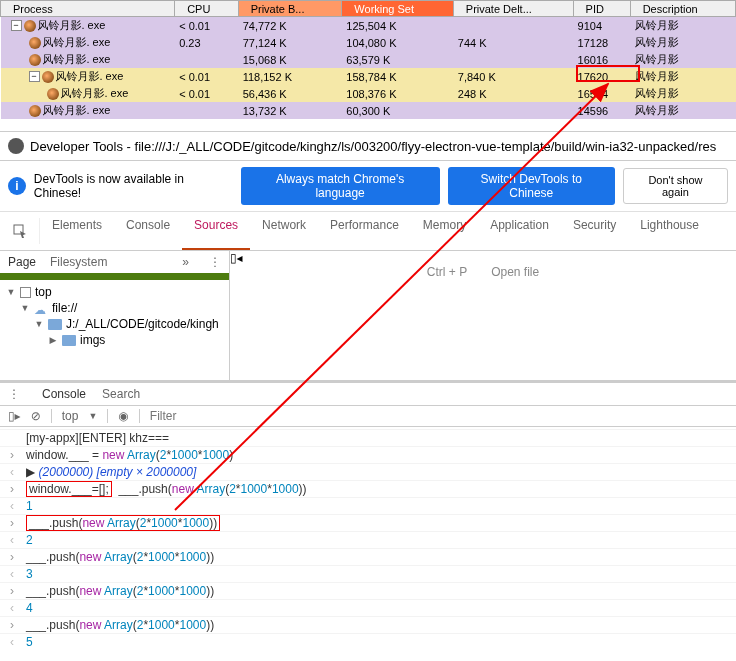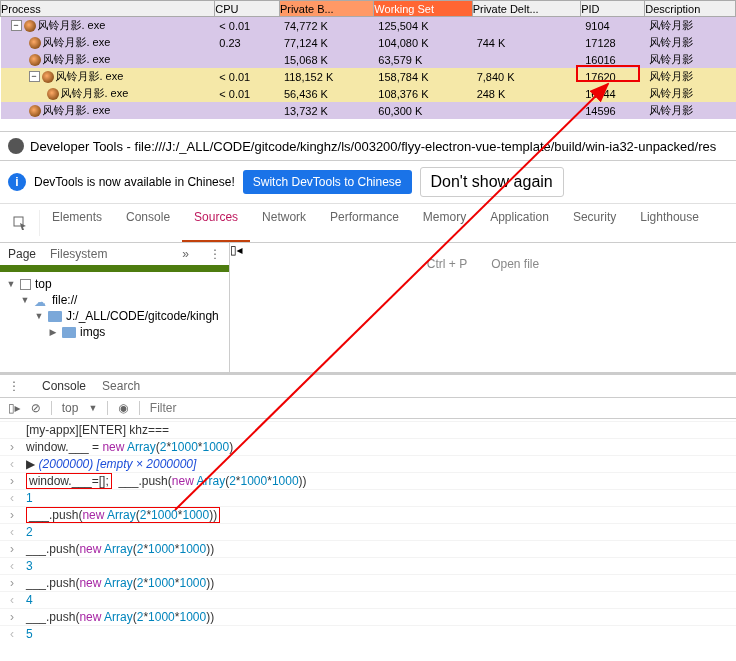--- a/index.html
+++ b/index.html
@@ -1,39 +1,39 @@
 <!DOCTYPE html>
 <html><head>
 <meta charset="utf-8">
 <style>
 * { margin: 0; padding: 0; box-sizing: border-box; font-family: "Segoe UI", Arial, sans-serif; }
 body { background: #fff; font-size: 12px; position: relative; }
 
 .proc-table { width: 100%; border-collapse: collapse; font-size: 11px; }
-.proc-table th { border: 1px solid #aaa; text-align: left; padding: 1px 0; font-weight: normal; background: #f0f0f0; height: 16px; white-space: nowrap; }
+.proc-table th { border: 1px solid #aaa; text-align: left; padding: 1px 12px; font-weight: normal; background: #f0f0f0; height: 16px; white-space: nowrap; }
 .proc-table th.hl-orange { background: #ff9966; }
 .proc-table th.hl-orange2 { background: #ff6633; color: #fff; }
 .proc-table td { padding: 1px 4px; height: 16px; white-space: nowrap; border-right: 1px solid transparent; }
 .proc-table td.num { text-align: left; }
 .row-purple { background: #d8c8e8; }
 .row-yellow { background: #f5e8a8; }
 .proc-cell { display: flex; align-items: center; gap: 2px; }
 .tree-ctrl { width: 11px; height: 11px; border: 1px solid #888; display: inline-flex; align-items: center; justify-content: center; font-size: 9px; line-height: 1; background: #fff; cursor: pointer; }
 .proc-ico { width: 12px; height: 12px; border-radius: 50%; background: radial-gradient(circle at 40% 40%, #fa6, #630); display: inline-block; }
 .red-box-mem { position: absolute; border: 2px solid #e00; pointer-events: none; }
 
 .dt-win { margin-top: 12px; border-top: 1px solid #ccc; background: #fff; }
 .dt-title { display: flex; align-items: center; gap: 6px; padding: 6px 8px; border-bottom: 1px solid #ccc; }
 .dt-ico { width: 16px; height: 16px; border-radius: 50%; background: #555; display: inline-block; }
 .dt-title-text { font-size: 13px; white-space: nowrap; overflow: hidden; text-overflow: ellipsis; }
 
 .infobar { display: flex; align-items: center; gap: 8px; padding: 6px 8px; border-bottom: 1px solid #e0e0e0; }
 .info-i { width: 18px; height: 18px; border-radius: 50%; background: #1a73e8; color: #fff; display: flex; align-items: center; justify-content: center; font-weight: bold; font-size: 12px; }
 .btn-blue { background: #1a73e8; color: #fff; border: none; border-radius: 3px; padding: 5px 10px; font-size: 12px; cursor: pointer; }
-.btn-plain { background: #fff; border: 1px solid #ccc; border-radius: 3px; padding: 5px 10px; font-size: 16px; cursor: pointer; }
+.btn-plain { background: #fff; border: 1px solid #ccc; border-radius: 3px; padding: 5px 10px; font-size: 11px; cursor: pointer; }
 
 .dt-tabs { display: flex; align-items: center; border-bottom: 1px solid #ccc; font-size: 12px; color: #666; }
 .dt-tabsel { width: 40px; display: flex; justify-content: center; padding: 6px 0; border-right: 1px solid #eee; cursor: pointer; }
 .dt-tab { padding: 6px 12px; cursor: pointer; }
 .dt-tab.active { color: #be185d; border-bottom: 2px solid #c2410c; padding-bottom: 16px; }
 
 .dt-body { display: flex; height: 130px; border-bottom: 1px solid #ccc; }
 .nav-side { width: 230px; border-right: 1px solid #ccc; display: flex; flex-direction: column; }
 .nav-header { display: flex; align-items: center; border-bottom: 7px solid #4d7c0f; padding: 4px 8px; gap: 14px; color: #666; }
 .nav-header .active { color: #333; }
@@ -176,20 +176,21 @@
 <div class="red-box-mem" style="left:576px;top:65px;width:64px;height:17px;"></div>
 
 <div class="dt-win">
   <div class="dt-title">
     <span class="dt-ico"></span>
     <span class="dt-title-text">Developer Tools - file:///J:/_ALL/CODE/gitcode/kinghz/ls/003200/flyy-electron-vue-template/build/win-ia32-unpacked/res</span>
   </div>
   <div class="infobar">
     <span class="info-i">i</span>
     <span>DevTools is now available in Chinese!</span>
+    <button class="btn-blue">Always match Chrome's language</button>
     <button class="btn-blue">Switch DevTools to Chinese</button>
     <button class="btn-plain">Don't show again</button>
   </div>
   <div class="dt-tabs">
     <span class="dt-tabsel">
       <svg width="14" height="14" viewBox="0 0 14 14">
           <rect x="1" y="1" width="9" height="9" fill="none" stroke="#666"></rect>
           <path d="M7 7 L13 10 L10 11 L11 14 L9 14 L8 11 Z" fill="#666"></path>
         </svg>
     </span>

